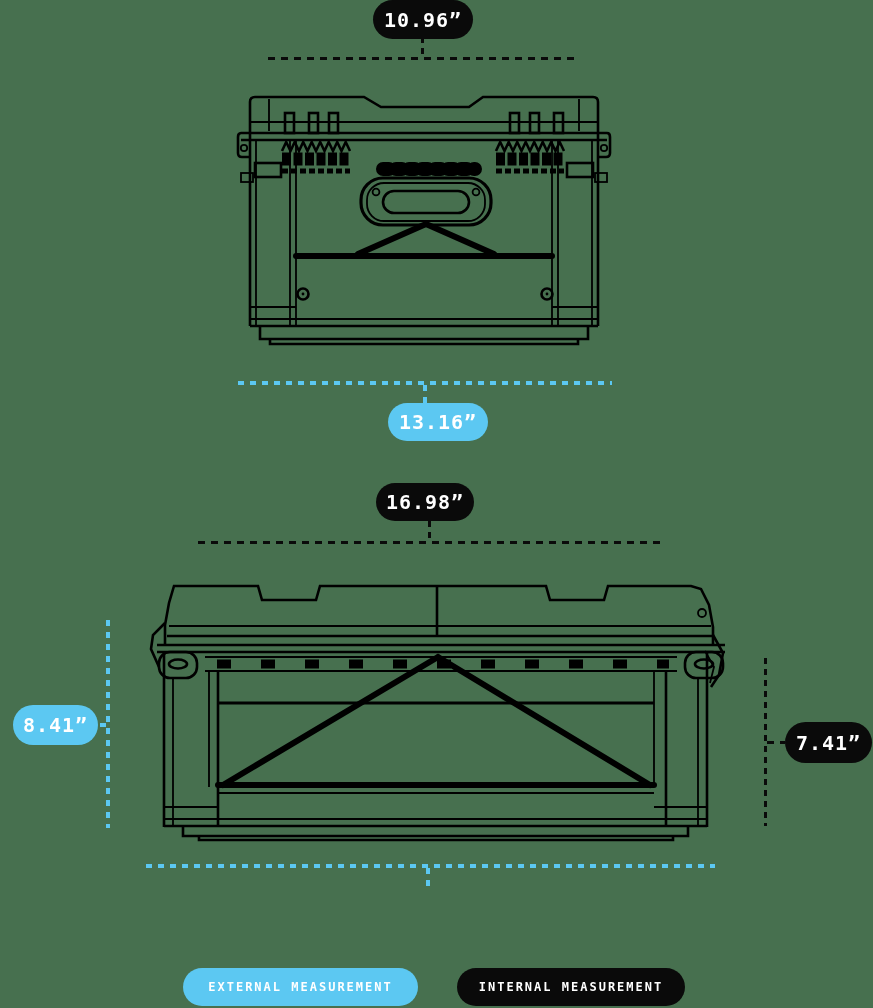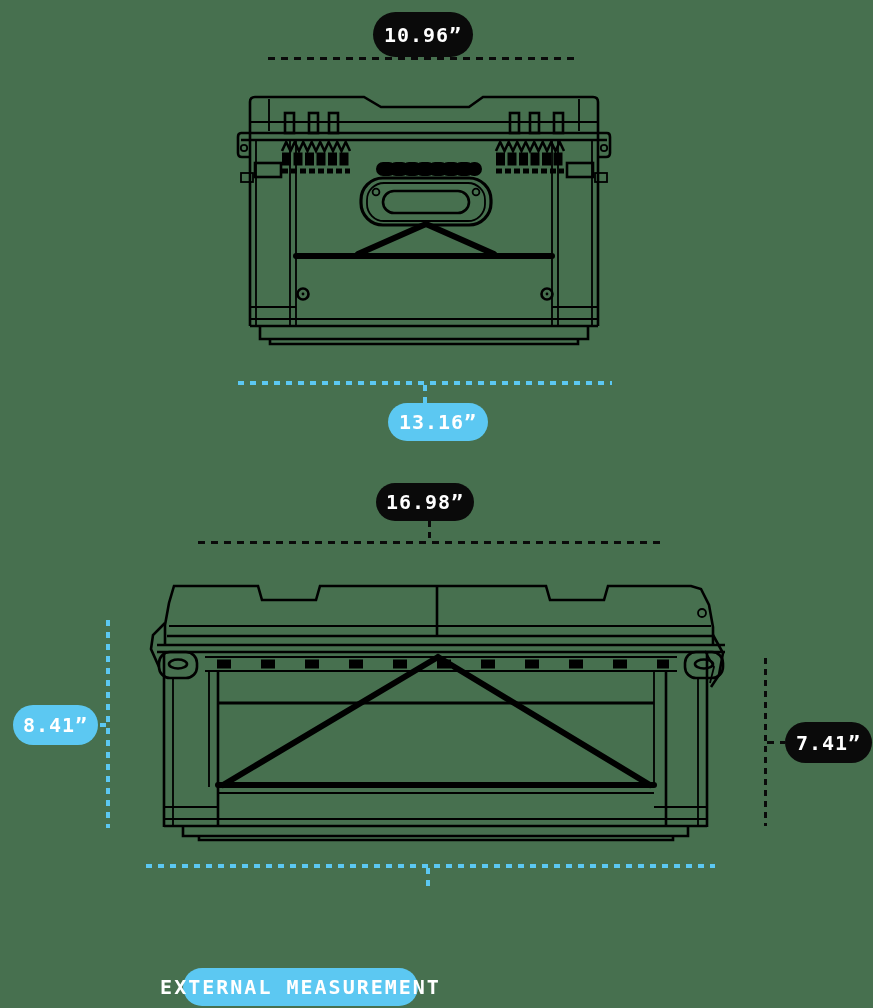--- a/index.html
+++ b/index.html
@@ -21,39 +21,39 @@
   .dv-black{width:3px;background:repeating-linear-gradient(180deg,var(--internal-black) 0 6px,transparent 6px 11px);}
   .dh-blue{height:4px;background:repeating-linear-gradient(90deg,var(--external-blue) 0 6px,transparent 6px 12px);}
   .dv-blue{width:4px;background:repeating-linear-gradient(180deg,var(--external-blue) 0 6px,transparent 6px 12px);}
 
   
   .pill{position:absolute;display:flex;align-items:center;justify-content:center;
         color:var(--text-white);font-weight:bold;font-size:20px;letter-spacing:1px;
         border-radius:999px;white-space:nowrap;}
   .pill.internal{background:var(--internal-black);}
   .pill.external{background:var(--external-blue);}
-  .pill.legend{font-size:20px;letter-spacing:2px;}
+  .pill.legend{font-size:12px;letter-spacing:2px;}
 
   
   .s1{fill:none;stroke:var(--line-black);stroke-width:1.8px;}
   .s2{fill:none;stroke:var(--line-black);stroke-width:2.6px;}
   .s3{fill:none;stroke:var(--line-black);stroke-width:3.2px;}
   .thick{fill:none;stroke:var(--line-black);stroke-width:6px;stroke-linecap:round;}
   .teeth{fill:none;stroke:var(--line-black);stroke-width:14px;stroke-dasharray:6 7;stroke-linecap:round;}
   .block{fill:none;stroke:var(--line-black);stroke-width:13px;stroke-dasharray:9 2.5;}
   .dashrow{fill:none;stroke:var(--line-black);stroke-width:5px;stroke-dasharray:6 3;}
   .band{fill:none;stroke:var(--line-black);stroke-width:9px;stroke-dasharray:14 30;}
   .fillb{fill:var(--line-black);stroke:none;}
 </style>
 </head>
 <body>
 
 <div class="canvas">
 
-  <div class="pill internal" style="left:373px;top:12px;width:100px;height:45px;">10.96”</div>
+  <div class="pill internal" style="left:373px;top:0;width:100px;height:39px;">10.96”</div>
   <div class="abs dv-black" style="left:421px;top:37px;height:22px;"></div>
   <div class="abs dh-black" style="left:268px;top:57px;width:310px;"></div>
 
   <svg class="abs" style="left:233px;top:93px;" width="382" height="258" viewBox="0 0 382 258">
 
     <path class="s2" d="M17,40 L17,9 Q17,4 22,4 L131,4 L148,14 L236,14 L250,4 L360,4 Q365,4 365,9 L365,40"></path>
     <path class="s1" d="M17,29 H365"></path>
     <path class="s1" d="M36,6 V38 M346,6 V38"></path>
 
     <path class="s2" d="M8,40 H374 M8,47 H374"></path>
@@ -157,14 +157,15 @@
   <div class="pill external" style="left:13px;top:705px;width:85px;height:40px;">8.41”</div>
 
   <div class="abs dv-black" style="left:764px;top:658px;height:168px;"></div>
   <div class="abs dh-black" style="left:767px;top:741px;width:18px;"></div>
   <div class="pill internal" style="left:785px;top:722px;width:87px;height:41px;">7.41”</div>
 
   <div class="abs dh-blue" style="left:146px;top:864px;width:569px;"></div>
   <div class="abs dv-blue" style="left:426px;top:868px;height:20px;"></div>
 
   <div class="pill external legend" style="left:183px;top:968px;width:235px;height:38px;">EXTERNAL MEASUREMENT</div>
+  <div class="pill internal legend" style="left:457px;top:968px;width:228px;height:38px;">INTERNAL MEASUREMENT</div>
 
 </div>
 
 </body></html>

